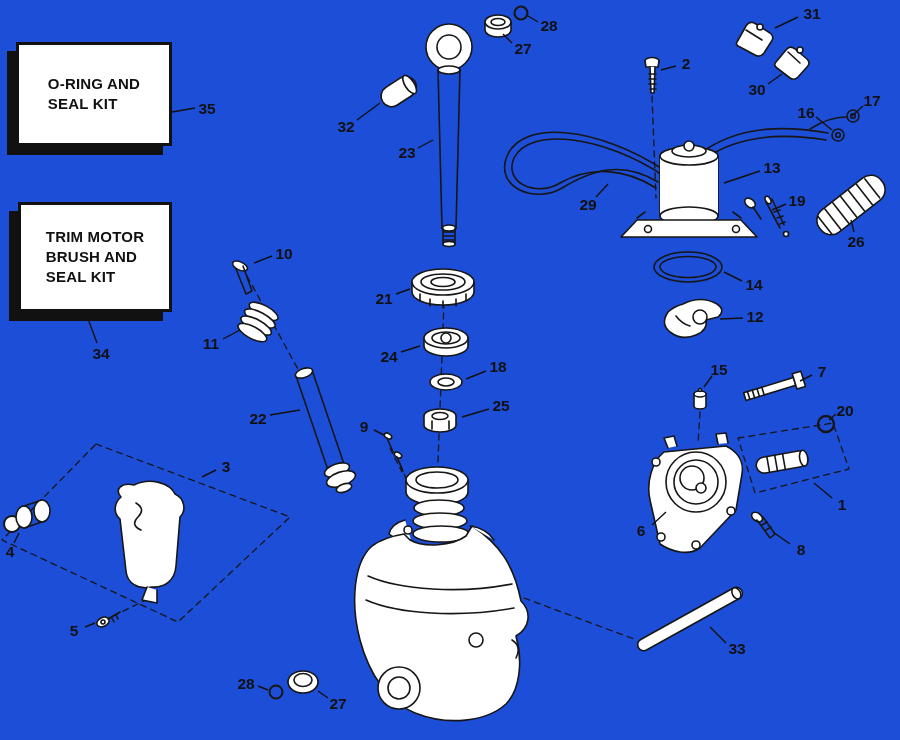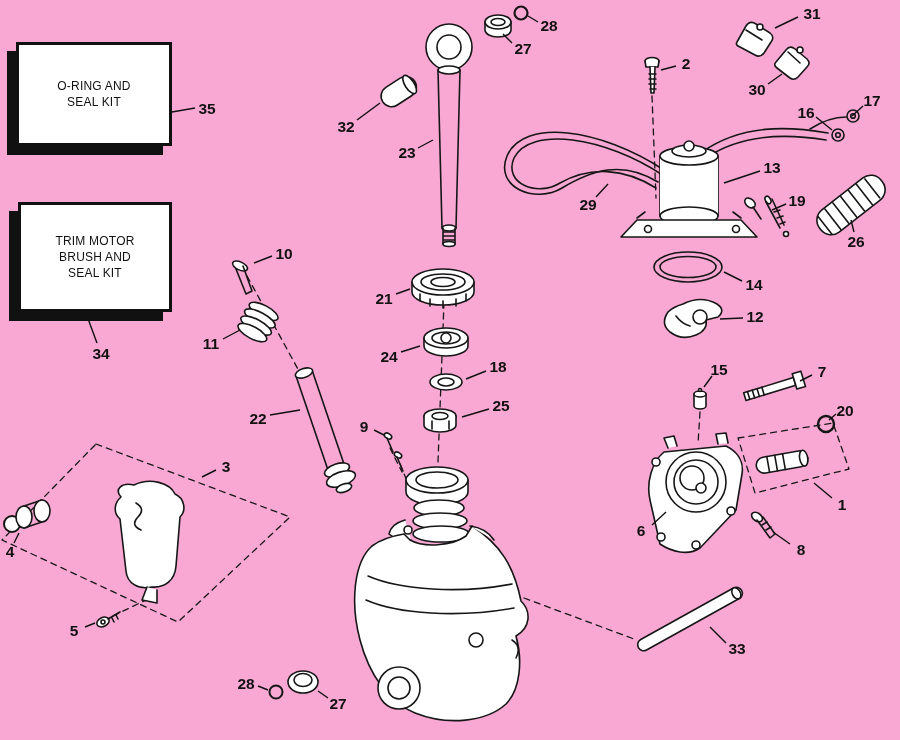--- a/index.html
+++ b/index.html
@@ -1,25 +1,25 @@
 <!DOCTYPE html>
 <html><head>
 <meta charset="utf-8">
 <style>
   html,body { margin:0; padding:0; background:#fff; }
   .stage {
-    position:relative; width:900px; height:740px; background:#f9a8d4;
+    position:relative; width:900px; height:740px; background:#1d4ed8;
     overflow:hidden; font-family:"Liberation Sans", sans-serif;
   }
   svg.diagram { position:absolute; left:0; top:0; width:900px; height:740px; }
   .kit-box {
     position:absolute; background:#fff; border:3px solid #111;
     box-shadow:-9px 9px 0 #111;
     display:flex; align-items:center; justify-content:center;
-    text-align:center; font-weight:normal; font-size:12px; line-height:1.35;
+    text-align:left; font-weight:bold; font-size:15px; line-height:1.35;
     white-space:pre-line; color:#111; letter-spacing:.2px;
   }
   #kit-box-35 { left:16px; top:42px;  width:150px; height:98px;  }
   #kit-box-34 { left:18px; top:202px; width:148px; height:104px; }
   text.callout {
     font-family:"Liberation Sans", sans-serif; font-weight:bold; font-size:15.5px;
     fill:#111; text-anchor:middle; dominant-baseline:central;
   }
   line.leader { stroke:#111; stroke-width:1.4; }
 </style>

